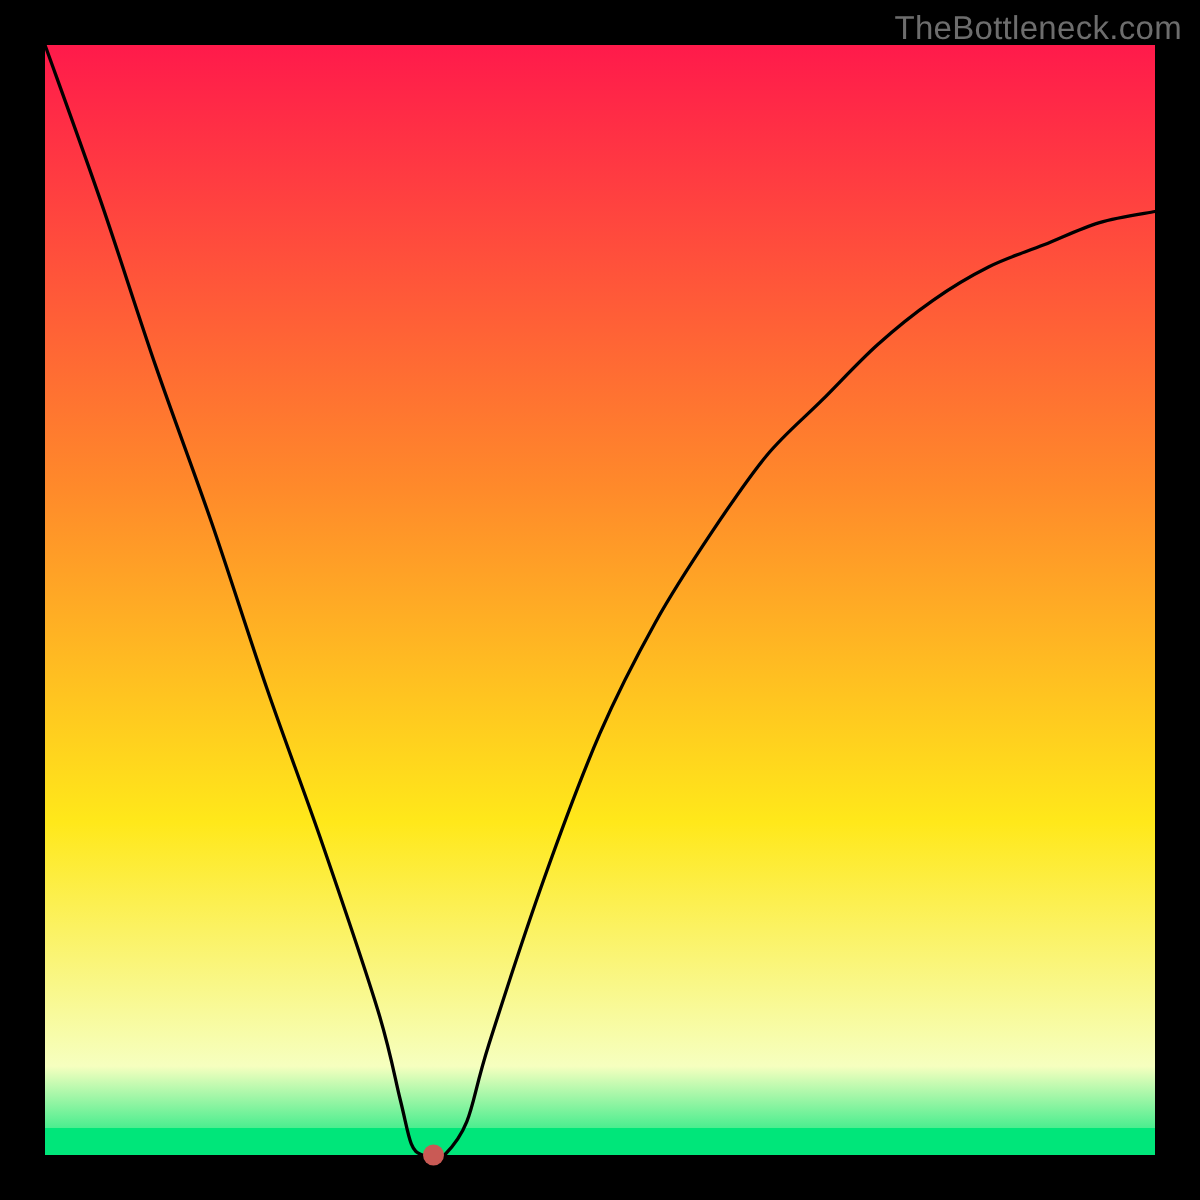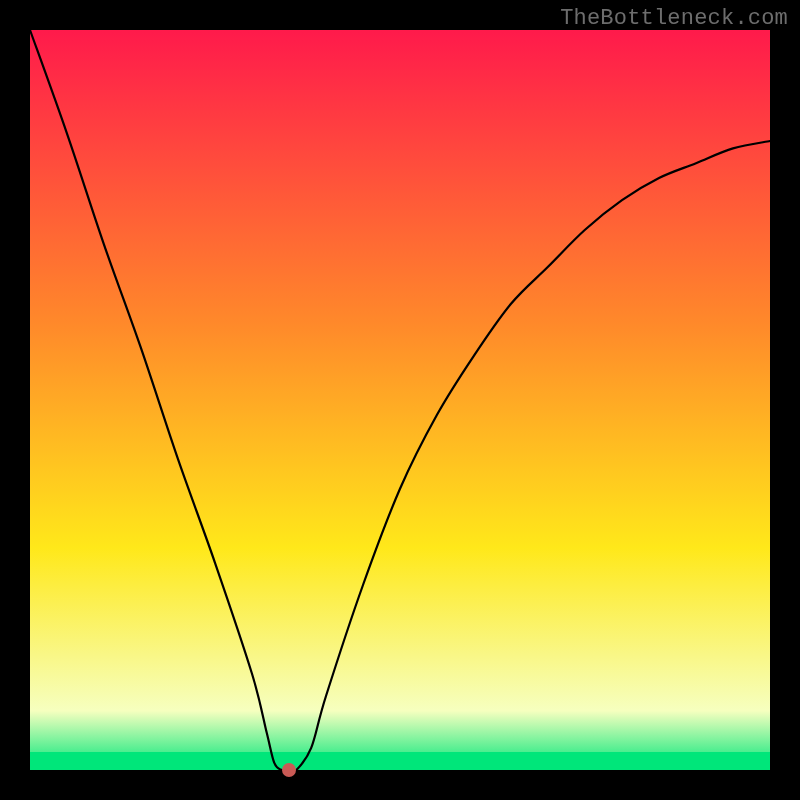--- a/index.html
+++ b/index.html
@@ -26,21 +26,21 @@
     
   }
   .watermark {
     position: absolute;
     top: 6px;
     right: 12px;
     font-size: 22px;
     font-weight: 500;
     color: #6d6d6d;
     letter-spacing: 0.2px;
-    font-family: Liberation Mono, monospace;
+    font-family: Liberation Sans, sans-serif;
   }
   svg.curve {
     position: absolute;
     left: 0;
     top: 0;
     width: 740px;
     height: 740px;
     overflow: visible;
   }
 </style>

